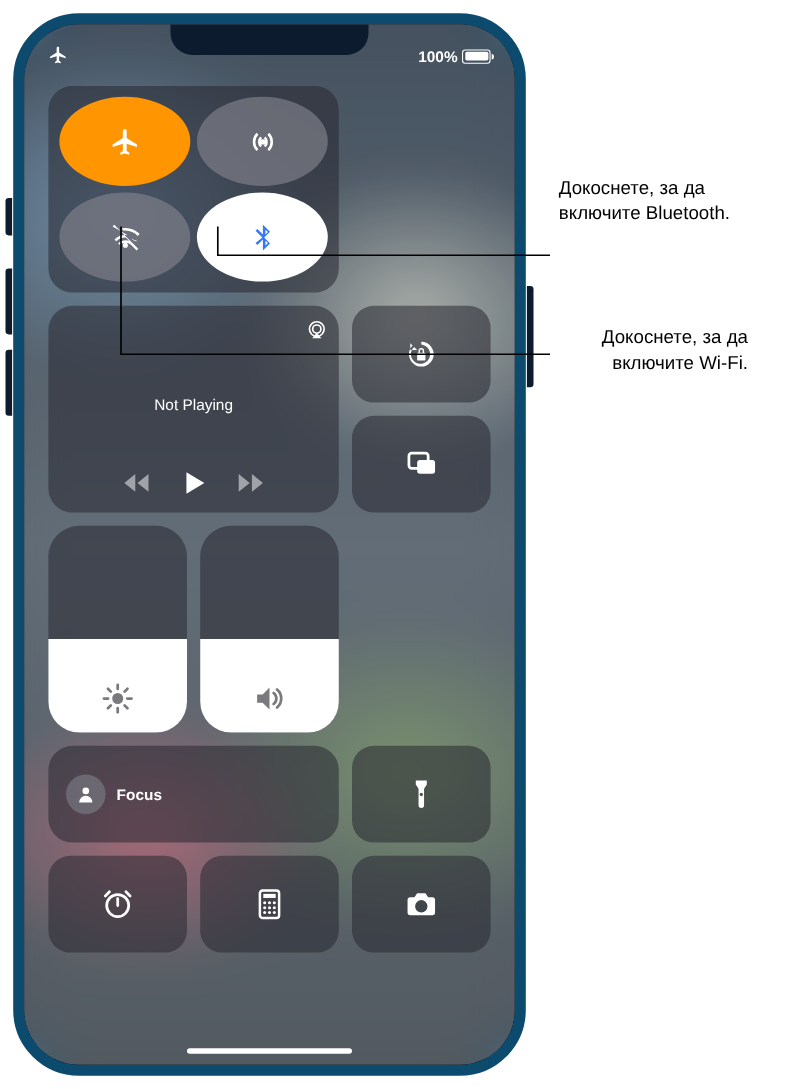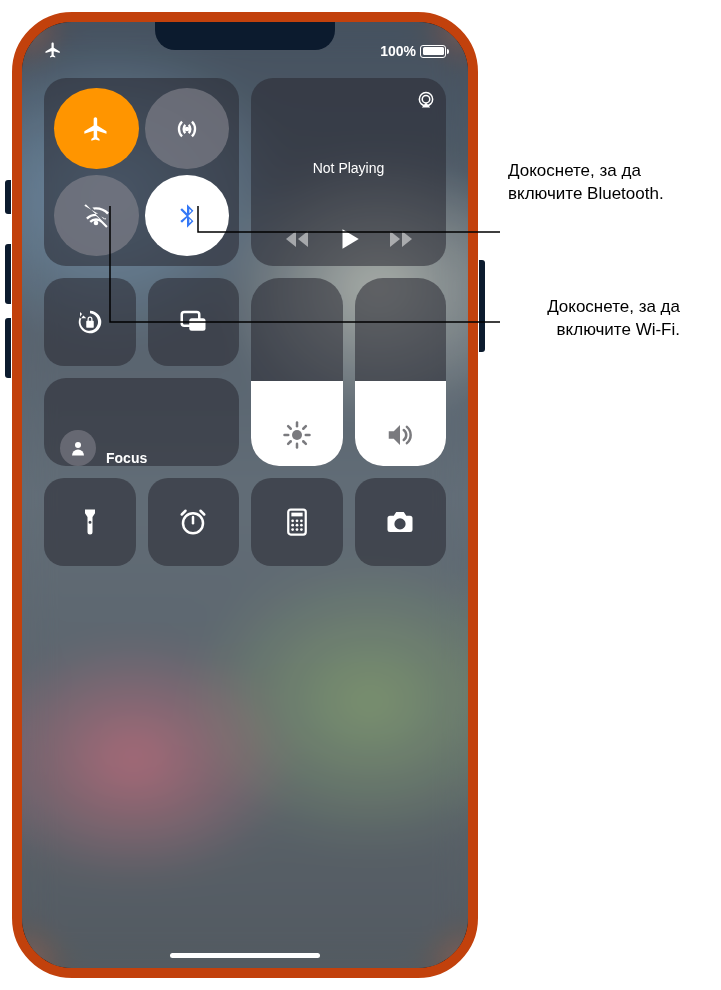--- a/index.html
+++ b/index.html
@@ -9,21 +9,21 @@
   background: #fff;
   width: 721px;
   height: 990px;
   position: relative;
   overflow: hidden;
 }
 .phone {
   position: absolute;
   left: 12px; top: 12px;
   width: 466px; height: 966px;
-  border: 10px solid #c2410c;
+  border: 10px solid #0c4a6e;
   border-radius: 60px;
   background: #000;
   overflow: hidden;
   box-shadow: inset 0 0 0 2px #2a3a4a;
 }
 .notch {
   position: absolute;
   left: 50%; top: 0;
   transform: translateX(-50%);
   width: 180px; height: 28px;
@@ -55,34 +55,34 @@
   z-index: 50;
 }
 .status-left svg { width:18px; height:18px; fill:#fff; }
 .status-right { display:flex; align-items:center; gap:4px; }
 .battery { width:26px; height:13px; border:1.5px solid #fff; border-radius:3px; position:relative; }
 .battery::after { content:""; position:absolute; right:-4px; top:3px; width:2.5px; height:5px; background:#fff; border-radius:0 2px 2px 0; }
 .battery-fill { position:absolute; inset:1.5px; background:#fff; border-radius:1.5px; }
 .cc {
   position:absolute; top:56px; left:22px; right:22px;
   display:grid;
-  grid-template-columns: repeat(4, 1fr);
+  grid-template-columns: repeat(3, 1fr);
   grid-auto-rows: 88px;
   gap: 12px;
   z-index:40;
 }
 .tile {
   background: rgba(40,40,50,0.55);
   border-radius: 22px;
   display:flex; align-items:center; justify-content:center;
   color:#fff;
   position:relative;
 }
 .tile.large { grid-column: span 2; grid-row: span 2; aspect-ratio: auto; }
-.tile.wide  { grid-column: span 2; align-items: flex-end; }
+.tile.wide  { grid-column: span 2; }
 .tile.tall  { grid-row: span 2; border-radius:28px; }
 
 
 .conn-grid {
   display:grid; grid-template-columns:1fr 1fr; grid-template-rows:1fr 1fr;
   width:100%; height:100%; padding:10px; gap:6px;
 }
 .conn-btn {
   border-radius:50%;
   display:flex; align-items:center; justify-content:center;

